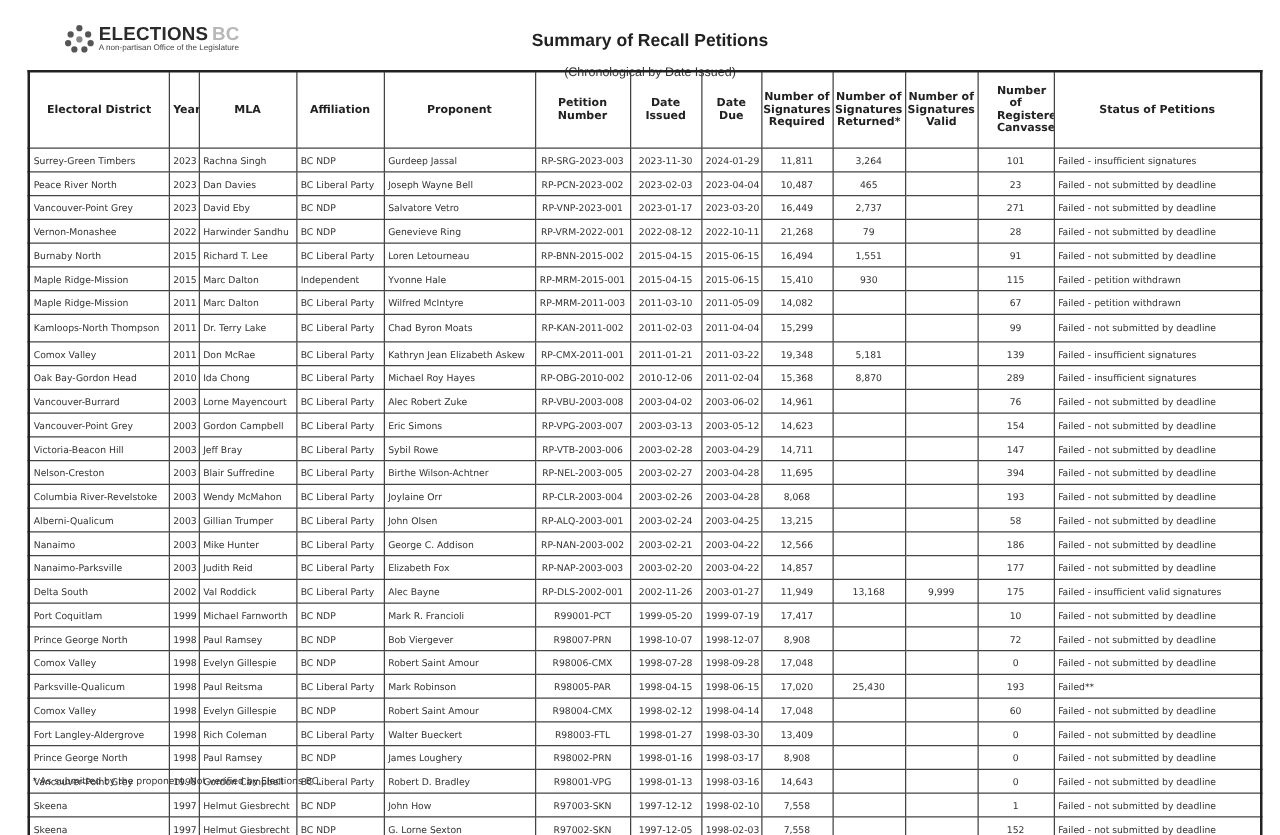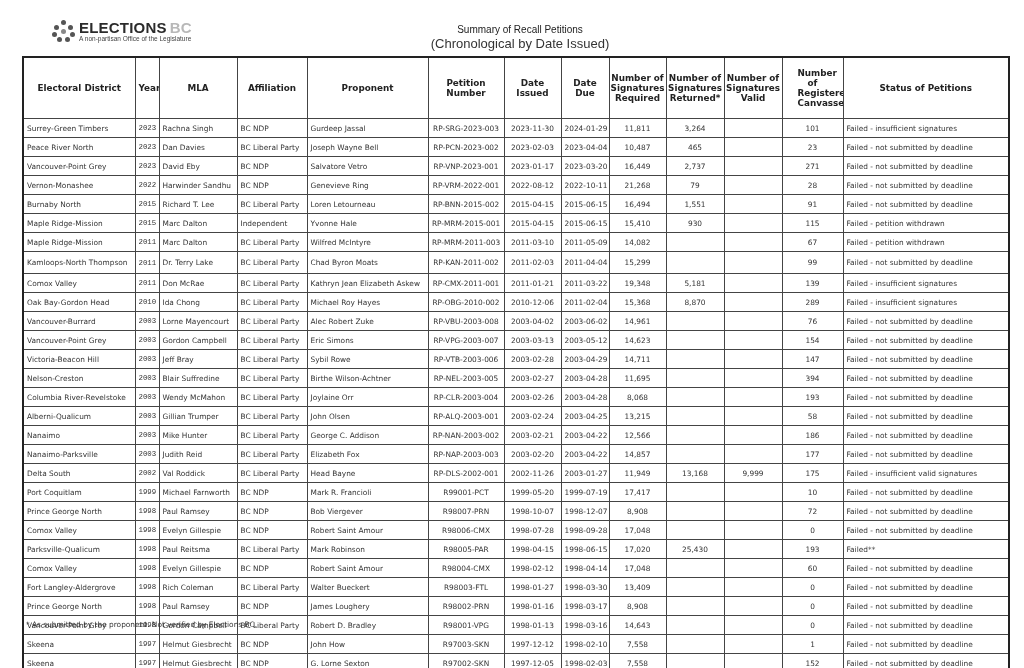--- a/index.html
+++ b/index.html
@@ -5,28 +5,28 @@
   html, body { margin:0; padding:0; background:#ffffff; }
   body { width:1024px; height:668px; position:relative; overflow:hidden; font-family:"DejaVu Sans", sans-serif; color:#222; }
   .logo { position:absolute; left:52px; top:20px; display:flex; align-items:center; }
   .logo-mark { width:24px; height:22px; position:relative; margin-right:3px; }
   .logo-mark span { position:absolute; width:5px; height:5px; background:#555; border-radius:50%; }
   .logo-text { display:flex; flex-direction:column; line-height:1; }
   .logo-main { font-family:"Liberation Sans", sans-serif; font-weight:bold; font-size:15px; color:#2b2b2b; letter-spacing:0.2px; }
   .logo-main .bc { color:#b8b8b8; font-weight:bold; margin-left:3px; }
   .logo-sub { font-family:"Liberation Sans", sans-serif; font-size:6.5px; color:#444; margin-top:1px; }
   .title-block { position:absolute; left:420px; top:24px; width:200px; text-align:center; font-family:"Liberation Sans", sans-serif; }
-  .title { font-size:10px; font-weight:normal; color:#222; }
-  .subtitle { font-size:13px; color:#333; margin-top:1px; }
+  .title { font-size:14px; font-weight:bold; color:#222; }
+  .subtitle { font-size:10px; color:#333; margin-top:13px; }
   table { position:absolute; left:22px; top:56px; border-collapse:collapse; border:2px solid #222; font-size:7.4px; table-layout:fixed; width:986px; }
   th, td { border:1px solid #444; padding:0 3px; white-space:nowrap; overflow:hidden; }
   th { font-weight:bold; font-size:8.8px; height:38px; text-align:center; line-height:1.15; color:#222; }
   td { height:18px; color:#333; }
   td.c { text-align:center; }
-  td.r { text-align:left;font-family:Liberation Mono, monospace; }
+  td.r { text-align:left; }
   tr.tall td { height:21px; }
   .footnotes { position:absolute; left:26px; top:620px; font-size:7.4px; color:#333; }
   .footnotes div { margin-bottom:8px; }
 </style>
 </head>
 <body>
 
 <div class="logo">
   <div class="logo-mark">
     <span style="left:9px;top:0;"></span>
@@ -351,21 +351,21 @@
         <td class="c"></td>
         <td class="c"></td>
         <td class="c">177</td>
         <td>Failed - not submitted by deadline</td>
       </tr>
       <tr>
         <td>Delta South</td>
         <td class="r">2002</td>
         <td>Val Roddick</td>
         <td>BC Liberal Party</td>
-        <td>Head Bayne</td>
+        <td>Alec Bayne</td>
         <td class="c">RP-DLS-2002-001</td>
         <td class="c">2002-11-26</td>
         <td class="c">2003-01-27</td>
         <td class="c">11,949</td>
         <td class="c">13,168</td>
         <td class="c">9,999</td>
         <td class="c">175</td>
         <td>Failed - insufficient valid signatures</td>
       </tr>
       <tr>

